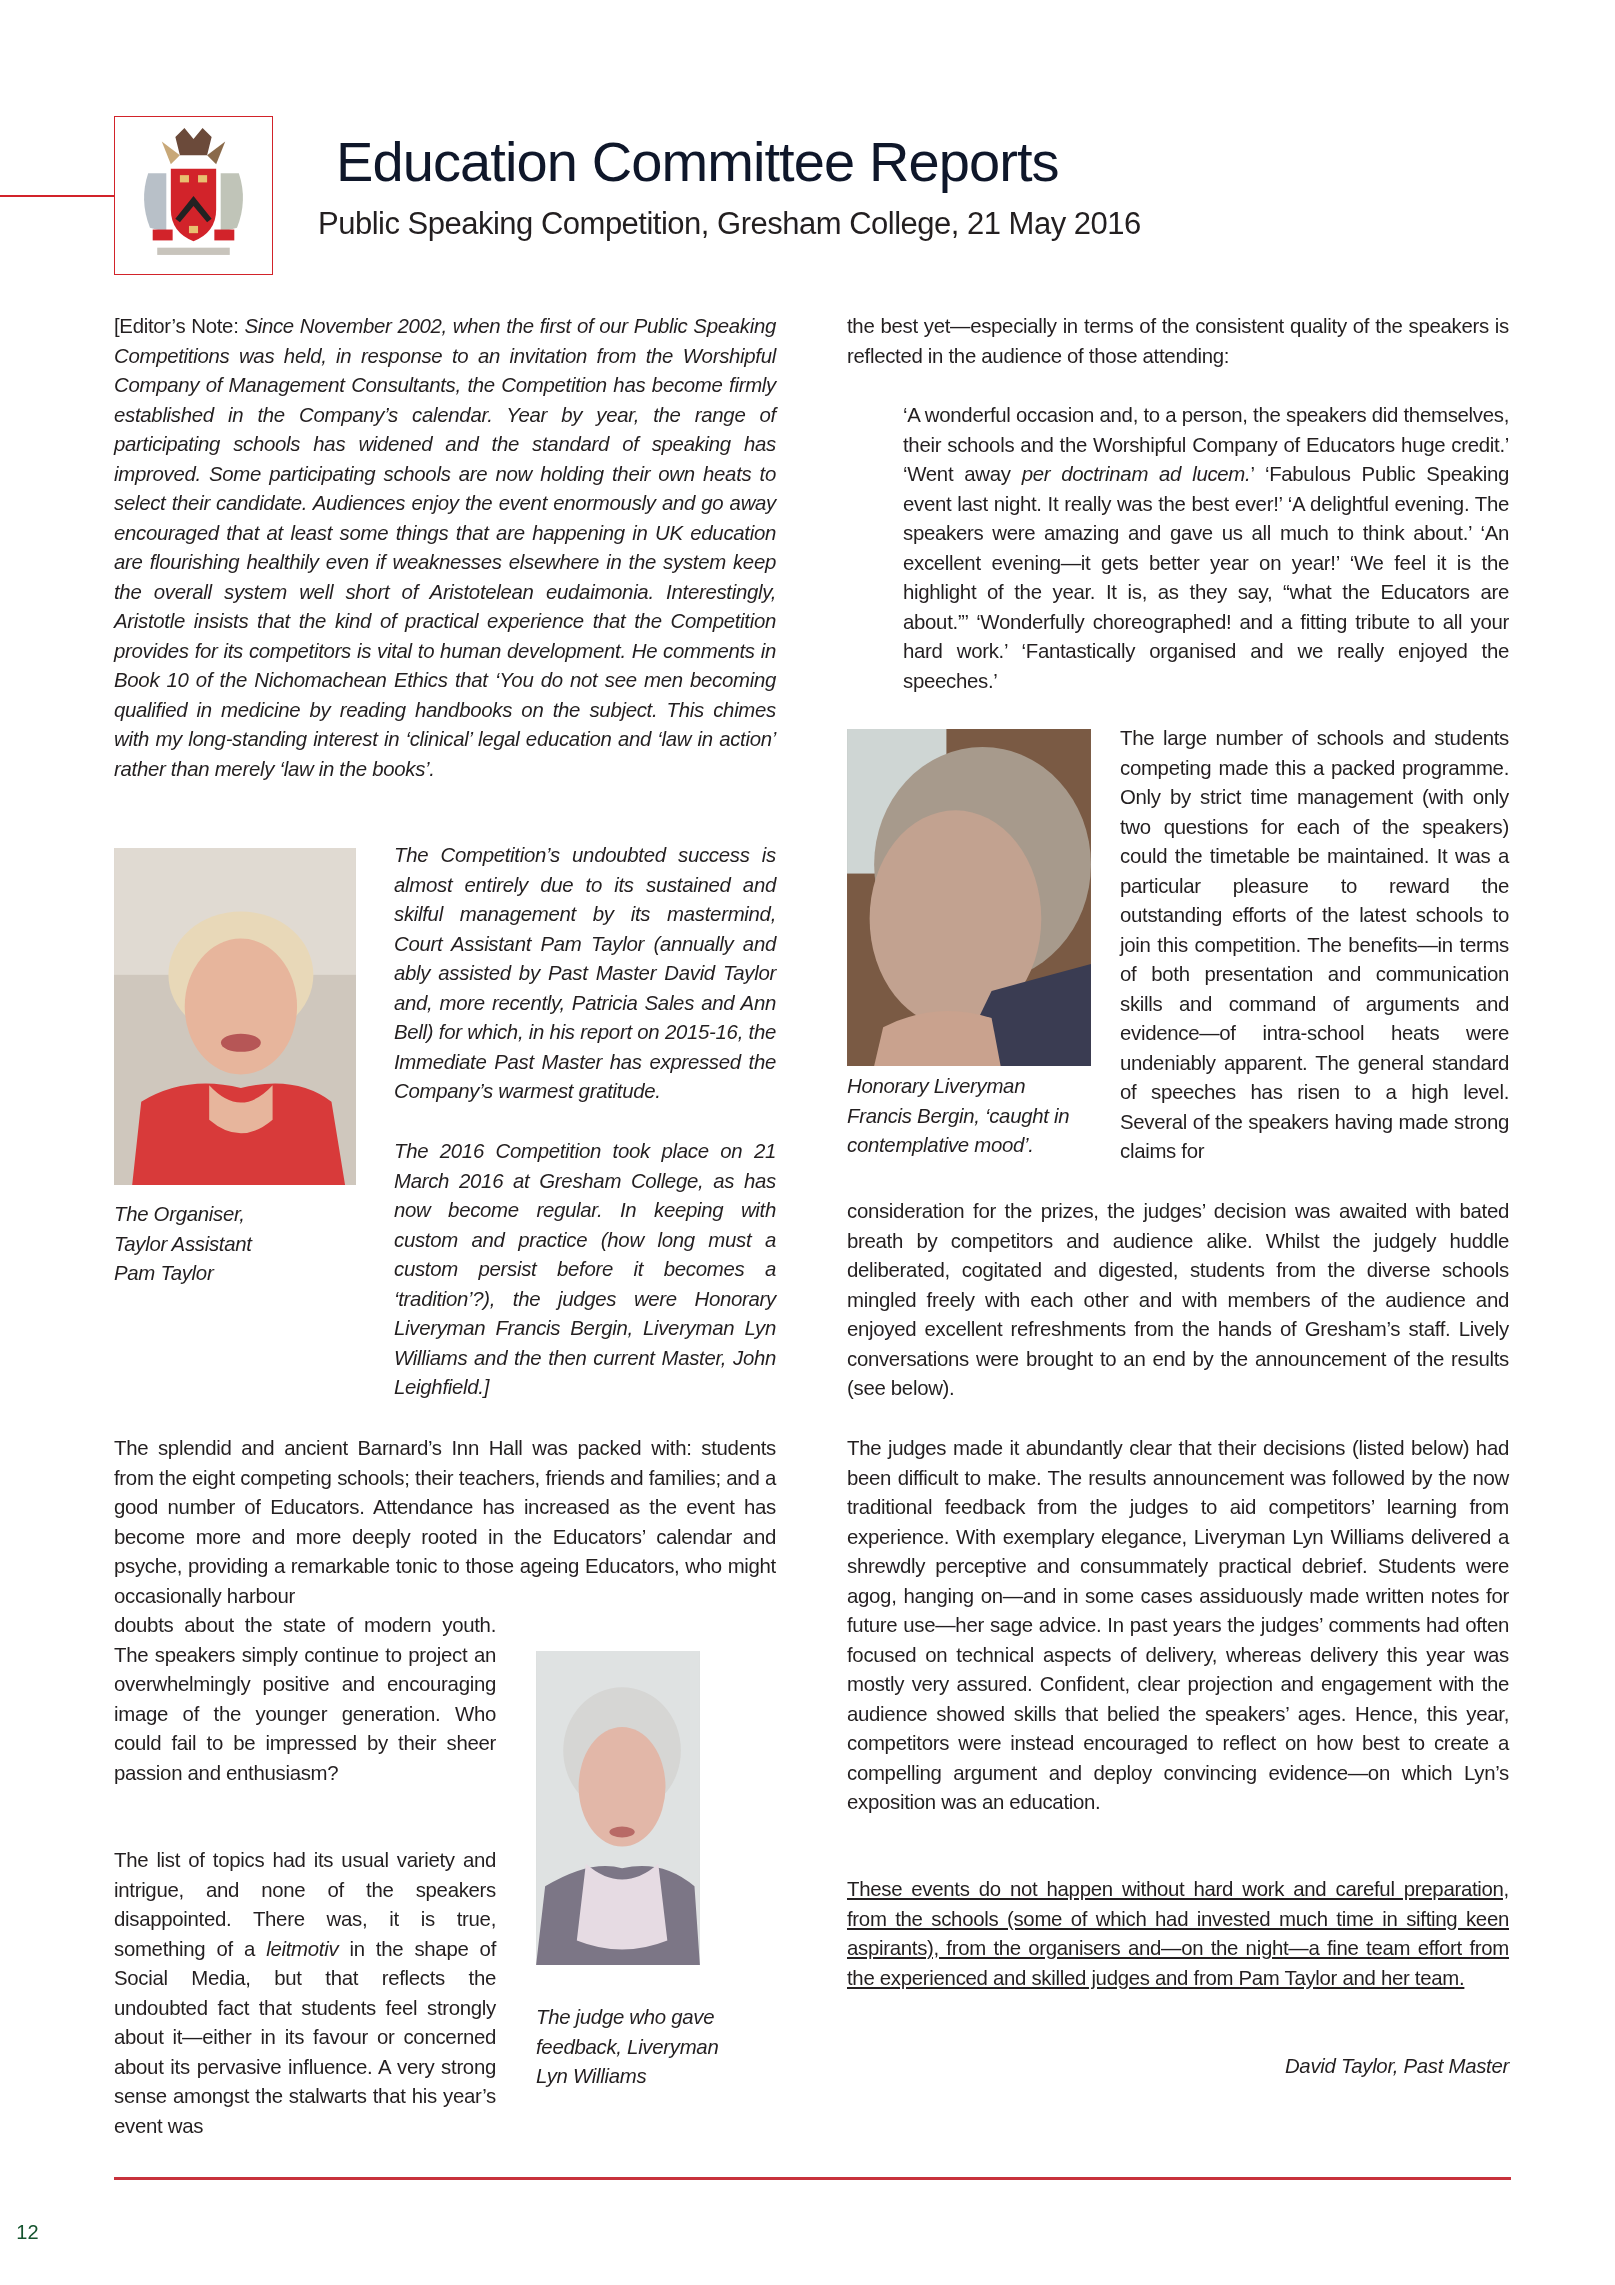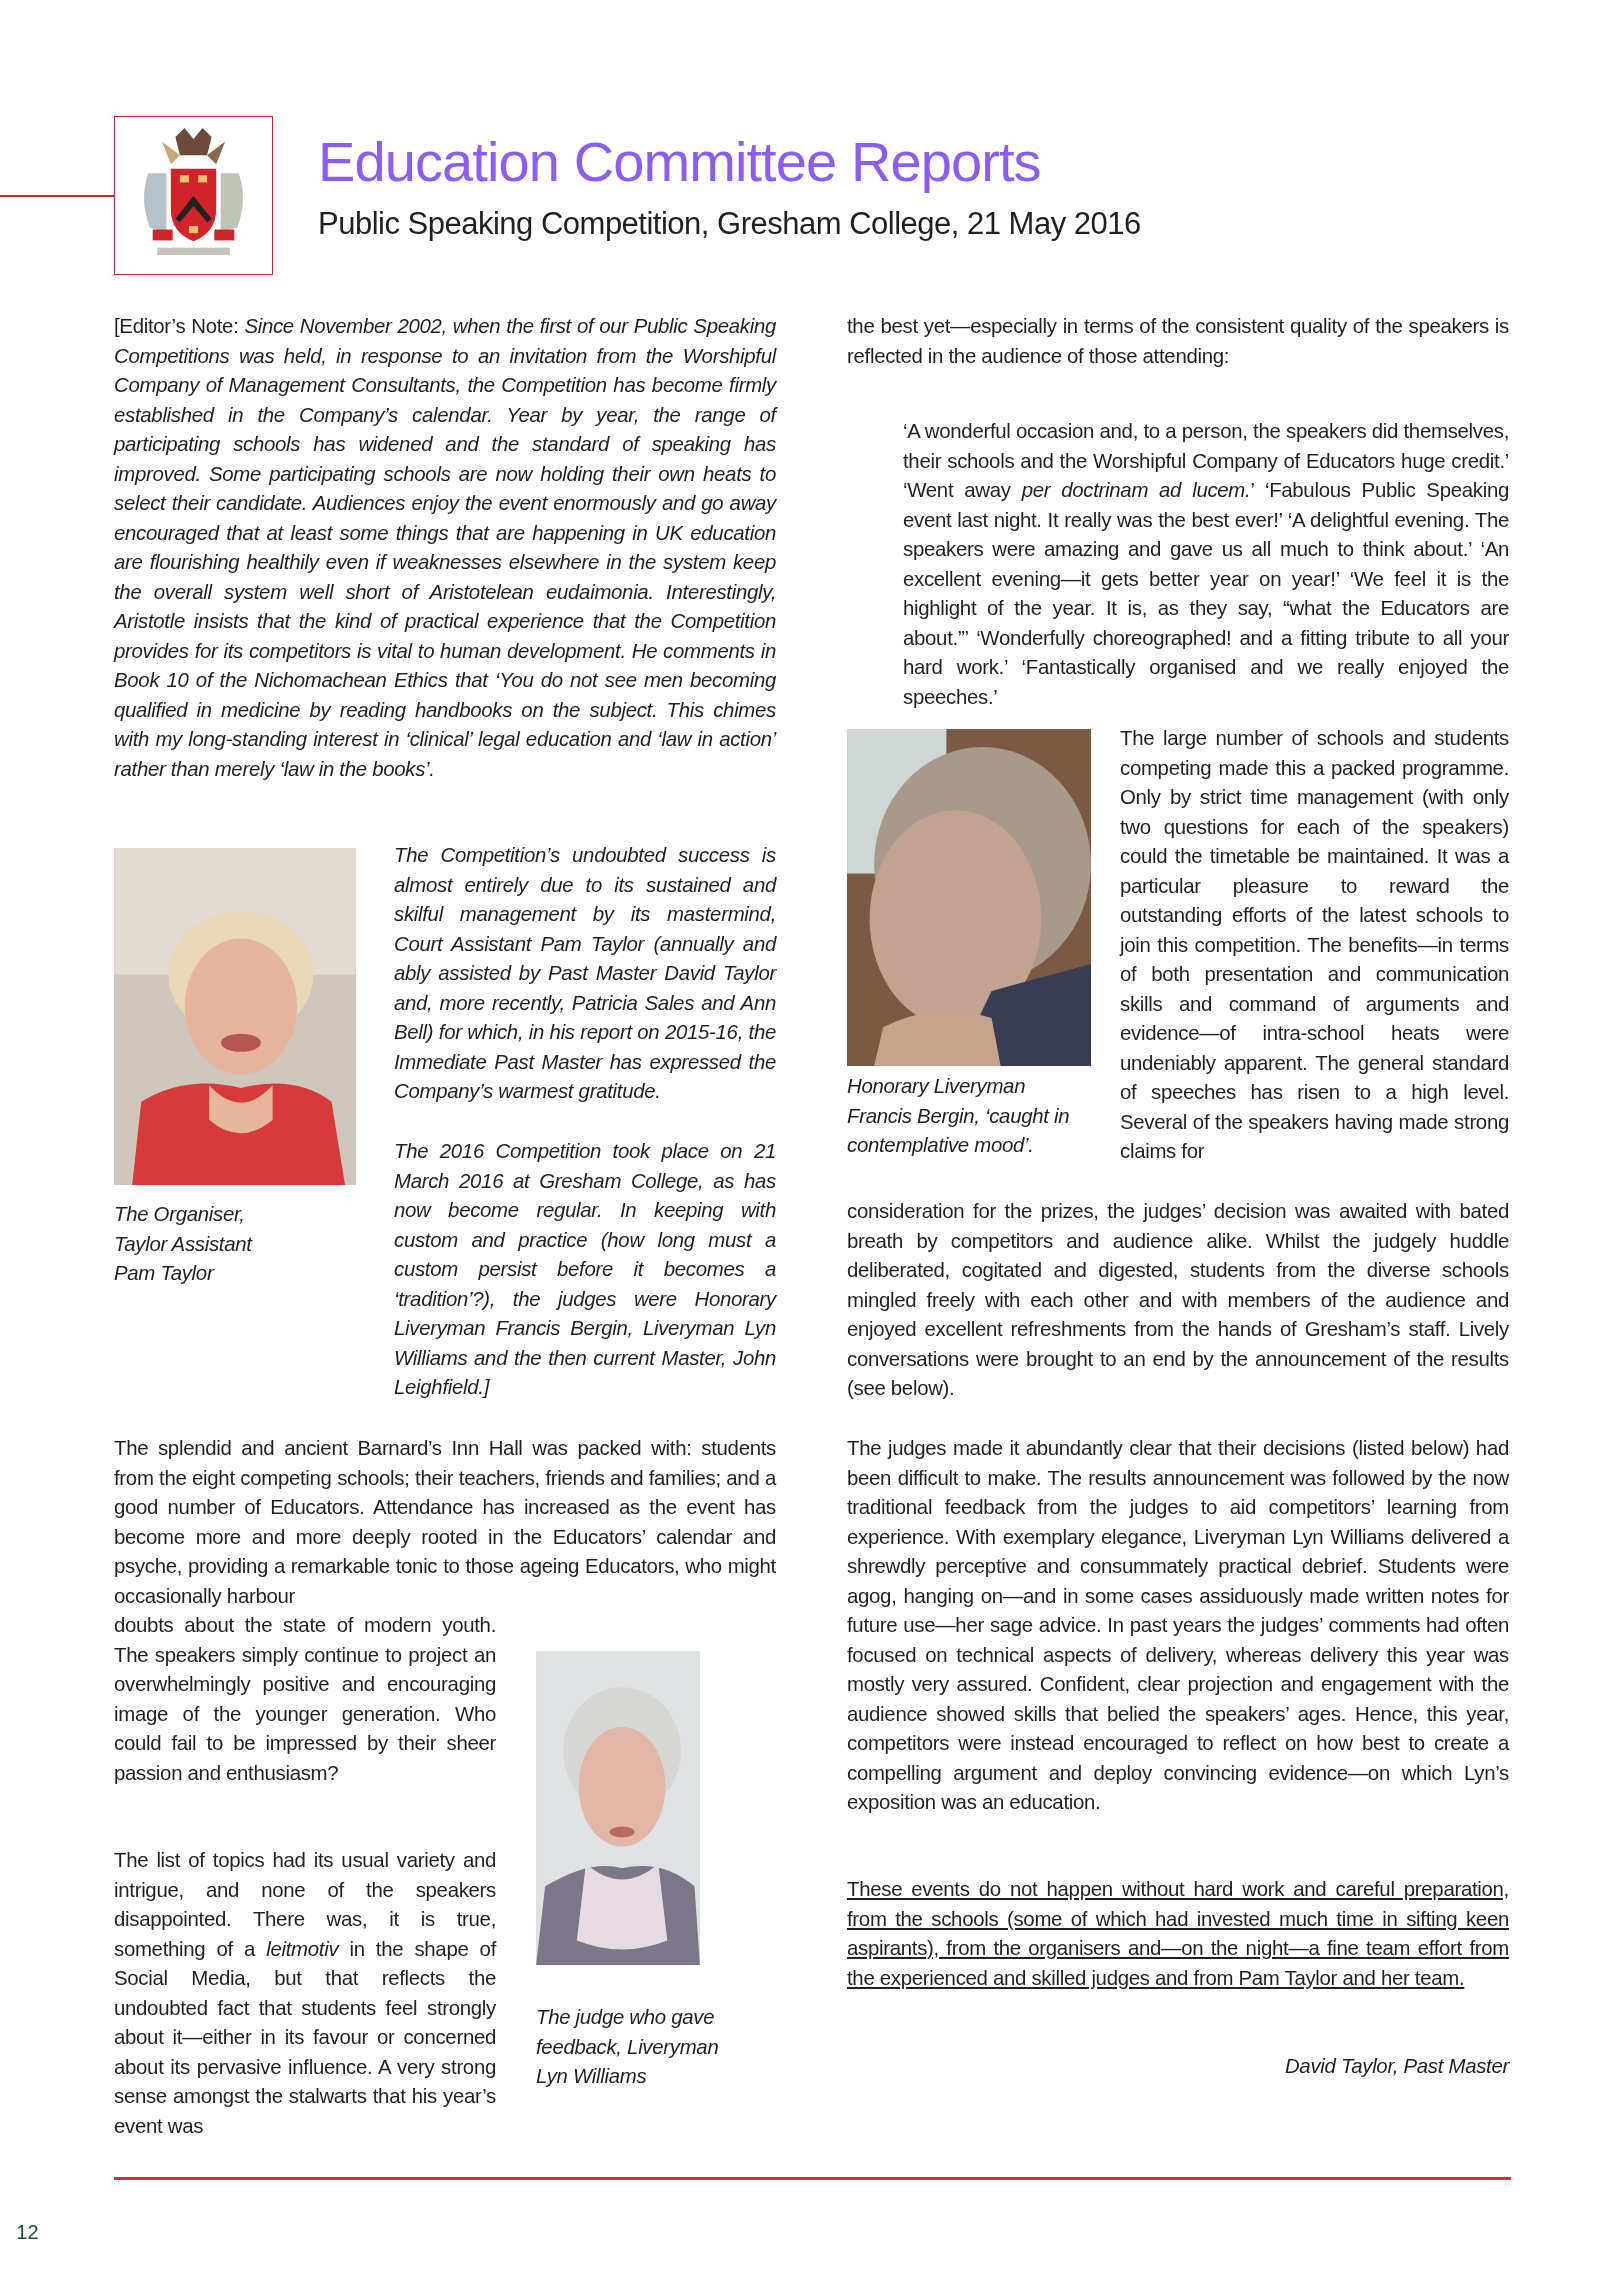--- a/index.html
+++ b/index.html
@@ -1,21 +1,21 @@
 <!DOCTYPE html>
 <html style="font-size:14.5px"><head>
 <meta charset="utf-8">
 <style>
   html, body { margin: 0; padding: 0; background: #ffffff; }
   body {
     width: 1616px; height: 2285px; position: relative; overflow: hidden;
     font-family: "Liberation Sans", sans-serif; color: #231f20;
   }
   .abs { position: absolute; }
-  .red { color: #8b5cf6; }
+  .red { color: #0f172a; margin-left: 18px; }
   .header-line { left: 0; top: 195px; width: 114px; height: 1.8px; background: #d2232a; }
   .crest-box { left: 114px; top: 116px; width: 159px; height: 159px; border: 1.8px solid #d2232a; box-sizing: border-box; background: #fff; display:flex; align-items:center; justify-content:center; }
   .title { left: 318px; top: 134px; font-size: 56px; font-weight: 400; line-height: 1; letter-spacing: -0.9px; }
   .subtitle { left: 318px; top: 208px; font-size: 31px; line-height: 1; color: #231f20; letter-spacing: -0.5px; }
 
   .text { font-size: 20.4px; line-height: 29.5px; text-align: justify; letter-spacing: -0.3px; }
   .it { font-style: italic; }
   p { margin: 0; }
 
   .col-l { left: 114px; width: 662px; }
@@ -83,21 +83,21 @@
     <ellipse cx="95" cy="110" rx="65" ry="70" fill="#d6d6d4"></ellipse>
     <ellipse cx="95" cy="150" rx="48" ry="66" fill="#e2b7a8"></ellipse>
     <ellipse cx="95" cy="200" rx="14" ry="6" fill="#b86a66"></ellipse>
     <path d="M0 347 L10 260 Q60 230 95 240 Q140 230 175 260 L181 347 Z" fill="#7c7686"></path>
     <path d="M55 235 Q95 270 135 235 L145 320 Q95 340 45 320 Z" fill="#e6dbe3"></path>
   </svg>
 </div>
 <div class="abs caption" style="left:536px; top:2003px; width:199px;">The judge who gave feedback, Liveryman Lyn Williams</div>
 
 <div class="abs col-r text" style="top:312px;">the best yet—especially in terms of the consistent quality of the speakers is reflected in the audience of those attending:</div>
-<div class="abs text" style="left:903px; top:401px; width:606px;margin-top:16px;">
+<div class="abs text" style="left:903px; top:401px; width:606px;">
   <span>‘A wonderful occasion and, to a person, the speakers did themselves, their schools and the Worshipful Company of Educators huge credit.’ ‘Went away </span><span class="it">per doctrinam ad lucem.</span><span>’ ‘Fabulous Public Speaking event last night. It really was the best ever!’ ‘A delightful evening. The speakers were amazing and gave us all much to think about.’ ‘An excellent evening—it gets better year on year!’ ‘We feel it is the highlight of the year. It is, as they say, “what the Educators are about.”’ ‘Wonderfully choreographed! and a fitting tribute to all your hard work.’ ‘Fantastically organised and we really enjoyed the speeches.’</span>
 </div>
 
 <div class="abs photo" style="left:847px; top:729px; width:244px; height:337px;">
   <svg width="244" height="337" viewBox="0 0 270 373">
     <rect width="270" height="373" fill="#7a5a44"></rect>
     <rect x="0" y="0" width="110" height="160" fill="#cfd6d4"></rect>
     <ellipse cx="150" cy="150" rx="120" ry="130" fill="#a79a8c"></ellipse>
     <ellipse cx="120" cy="210" rx="95" ry="120" fill="#c2a290"></ellipse>
     <path d="M160 290 L270 260 L270 373 L120 373 Z" fill="#3a3c52"></path>

